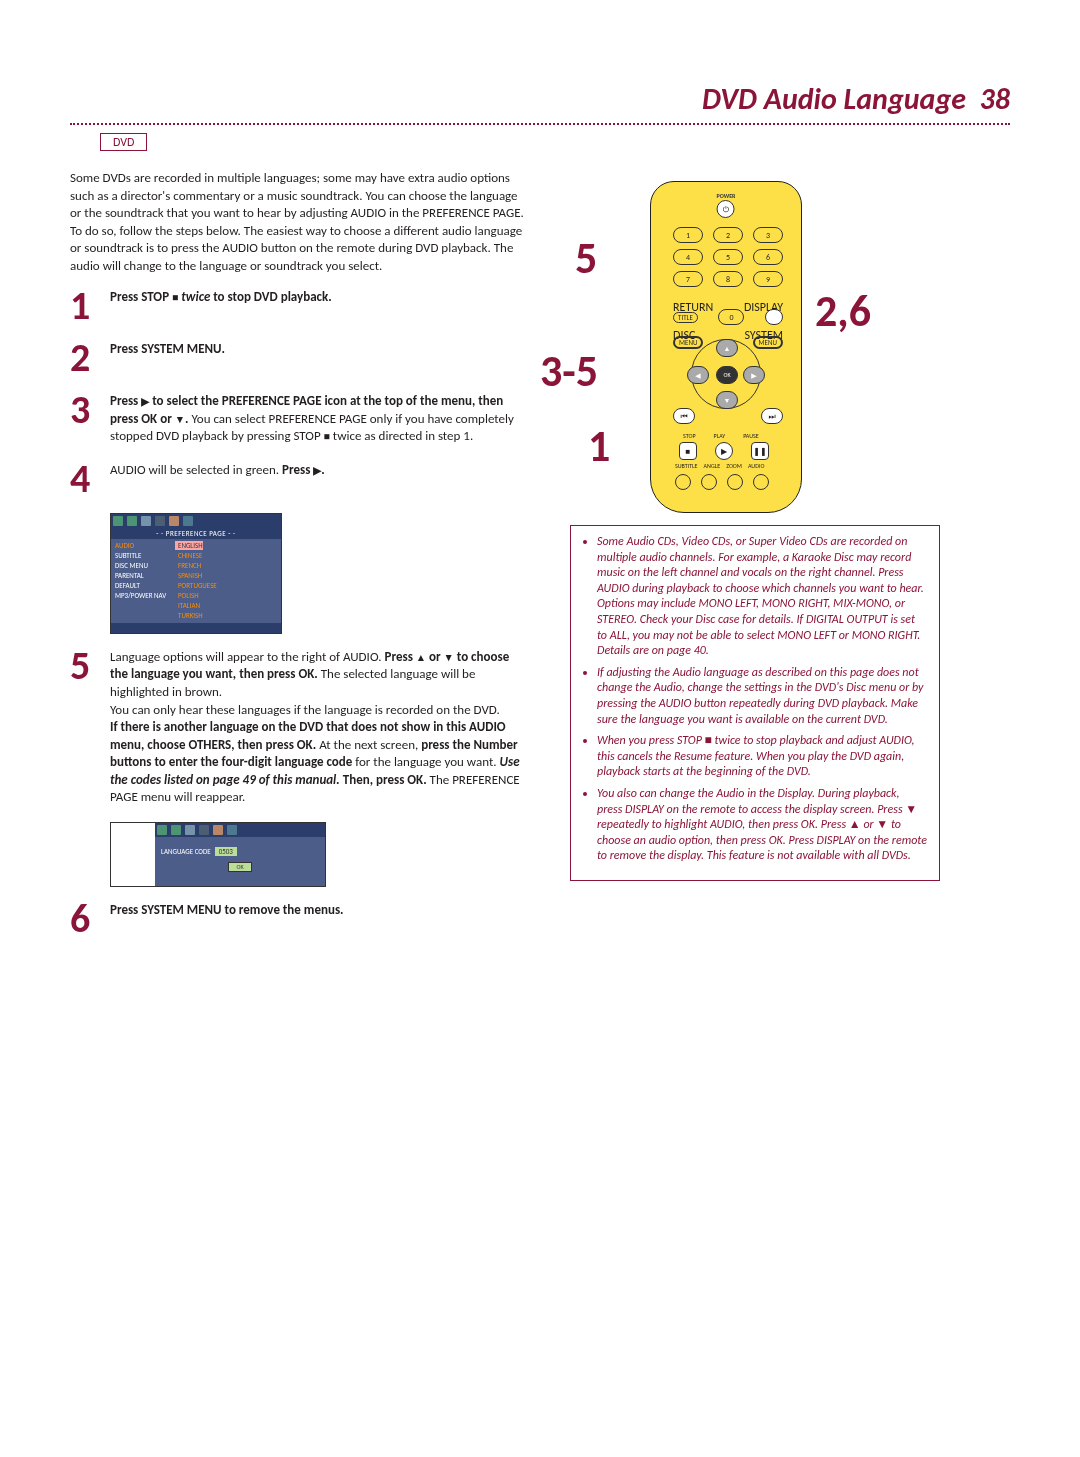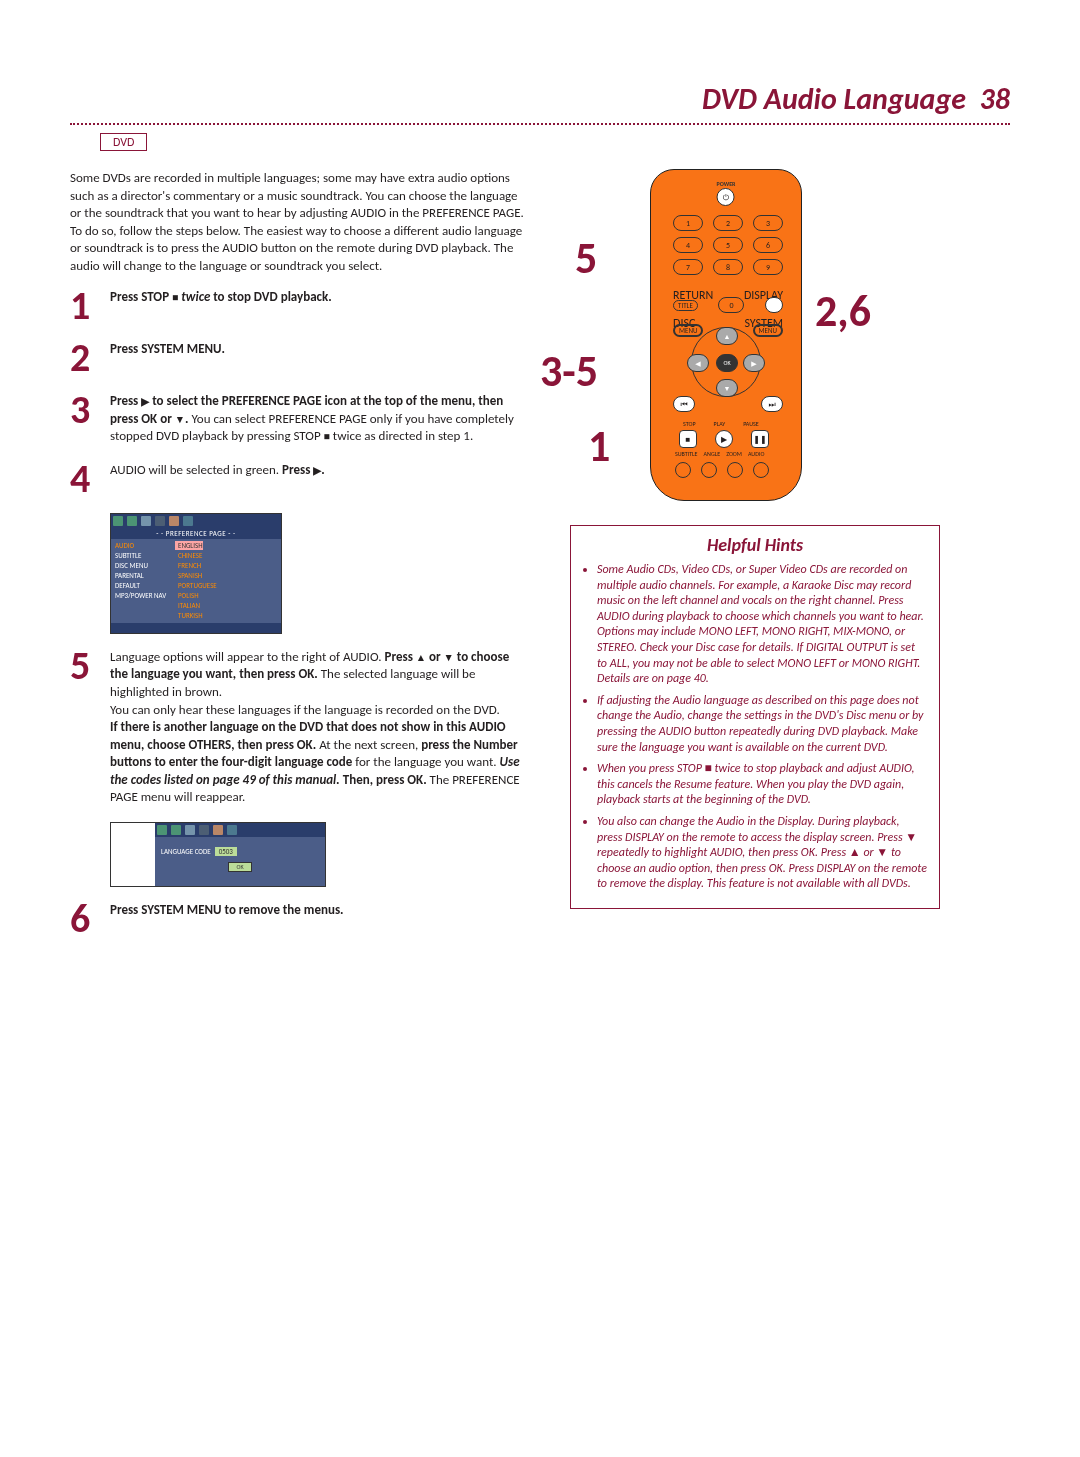--- a/index.html
+++ b/index.html
@@ -96,25 +96,25 @@
   }
   .ss2-body { background:#4b5d88; padding:10px 6px 14px 6px; font-size:7px; color:#fff; }
   .ss2-code { display:flex; align-items:center; gap:4px; margin-bottom:6px;}
   .ss2-cv   { background:#bd9; color:#333; padding:0 4px; }
   .ss2-ok   { display:block; margin:4px auto 0 auto; background:#bd9; color:#333; border:1px solid #333; font-size:6px; width:22px; text-align:center; }
 
   
   .remote-wrap { position: relative; height: 350px; }
   .remote {
     position: absolute;
-    left: 80px; top: 0;
+    left: 80px; top: 12px;
     width: 150px; height: 330px;
     border: 1px solid #222;
     border-radius: 24px 24px 34px 34px;
-    background: #f97316;
+    background: #fde047;
   }
   .r-label { font-size:6px; text-align:center; color:#333; font-weight:700; }
   .r-power { position:absolute; top:10px; left:50%; transform:translateX(-50%); text-align:center;}
   .r-btn   { border:1px solid #333; border-radius:50%; background:#fff; display:flex; align-items:center; justify-content:center; font-size:8px;}
   .npad    { position:absolute; top:45px; left:22px; display:grid; grid-template-columns:repeat(3, 30px); grid-auto-rows:16px; gap:6px 10px; }
   .npad .ov{ border:1px solid #333; border-radius:8px; font-size:8px; display:flex; align-items:center; justify-content:center;}
   .r-oval  { border:1px solid #333; border-radius:10px; padding:0 4px; font-size:7px; display:inline-block; }
   .smalllbl{ font-size:12px; text-align:center; }
   .dpad    { position:absolute; top:165px; left:48px; width:54px; height:54px; }
   .dpad .ring { position:absolute; inset:-8px; border:1px solid #333; border-radius:50%; }
@@ -366,21 +366,20 @@
           <div class="bottomcirc">
             <div></div>
             <div></div>
             <div></div>
             <div></div>
           </div>
         </div>
       </div>
 
       <div class="hints">
-        <div class="hints-title">Helpful Hints</div>
         <ul id="hints-list">
             <li>Some Audio CDs, Video CDs, or Super Video CDs are recorded on multiple audio channels. For example, a Karaoke Disc may record music on the left channel and vocals on the right channel. Press AUDIO during playback to choose which channels you want to hear. Options may include MONO LEFT, MONO RIGHT, MIX-MONO, or STEREO. Check your Disc case for details. If DIGITAL OUTPUT is set to ALL, you may not be able to select MONO LEFT or MONO RIGHT. Details are on page 40.</li>
             <li>If adjusting the Audio language as described on this page does not change the Audio, change the settings in the DVD's Disc menu or by pressing the AUDIO button repeatedly during DVD playback. Make sure the language you want is available on the current DVD.</li>
             <li>When you press STOP ■ twice to stop playback and adjust AUDIO, this cancels the Resume feature. When you play the DVD again, playback starts at the beginning of the DVD.</li>
             <li>You also can change the Audio in the Display. During playback, press DISPLAY on the remote to access the display screen. Press ▼ repeatedly to highlight AUDIO, then press OK. Press ▲ or ▼ to choose an audio option, then press OK. Press DISPLAY on the remote to remove the display. This feature is not available with all DVDs.</li>
           </ul>
       </div>
     </div>
   </div>
 </div>

